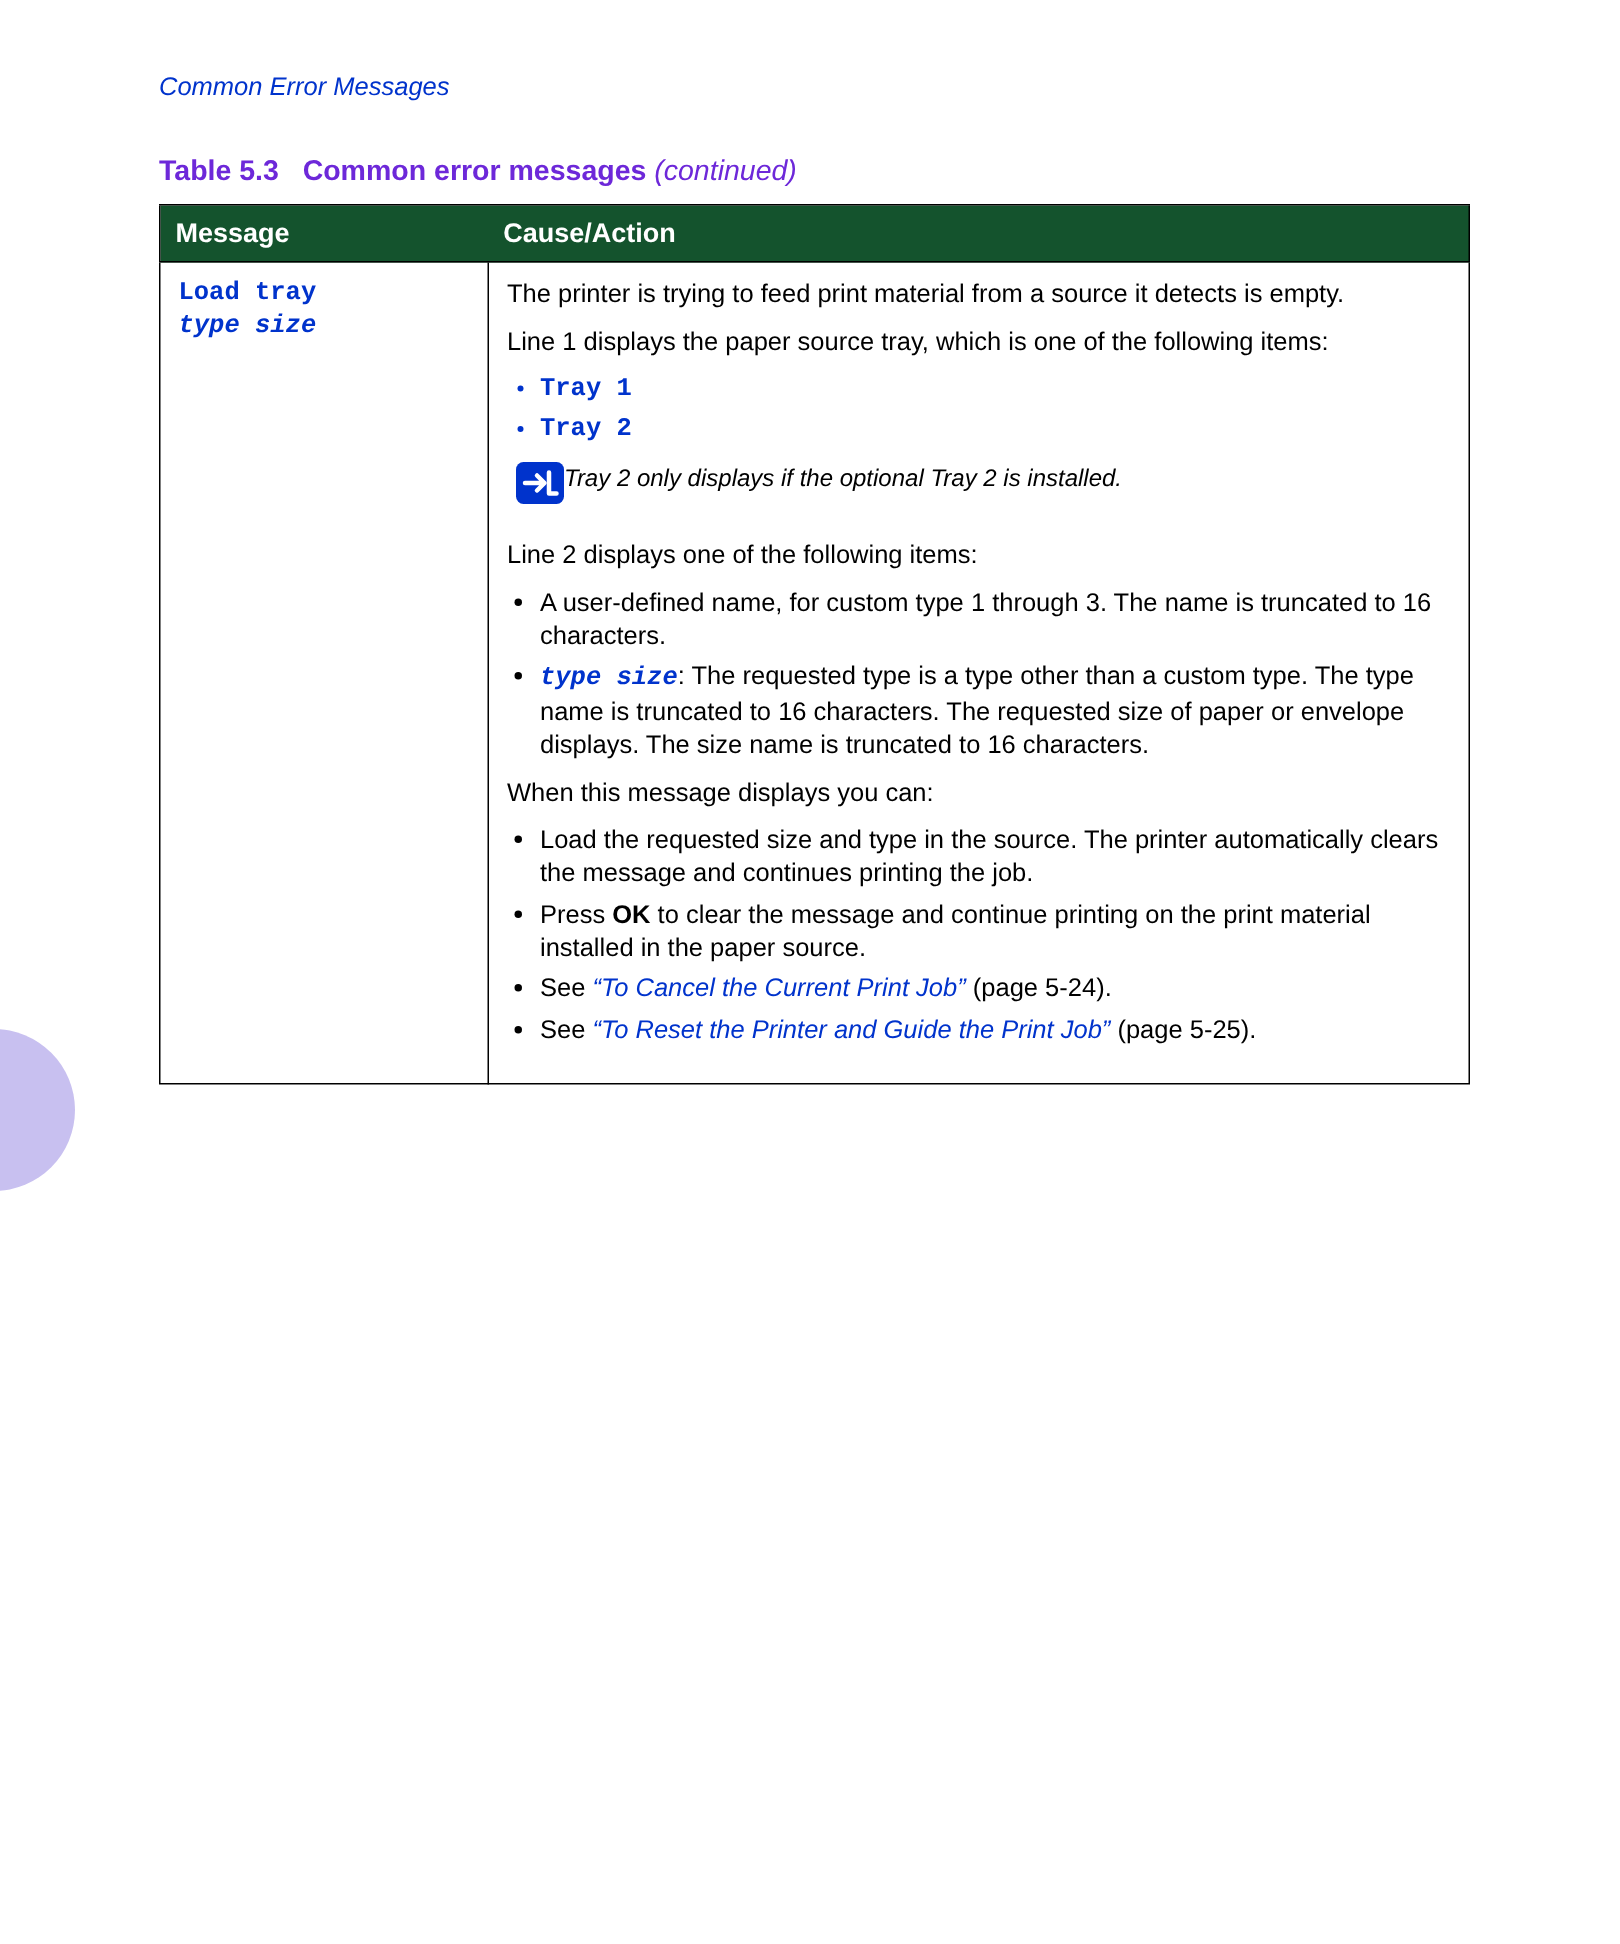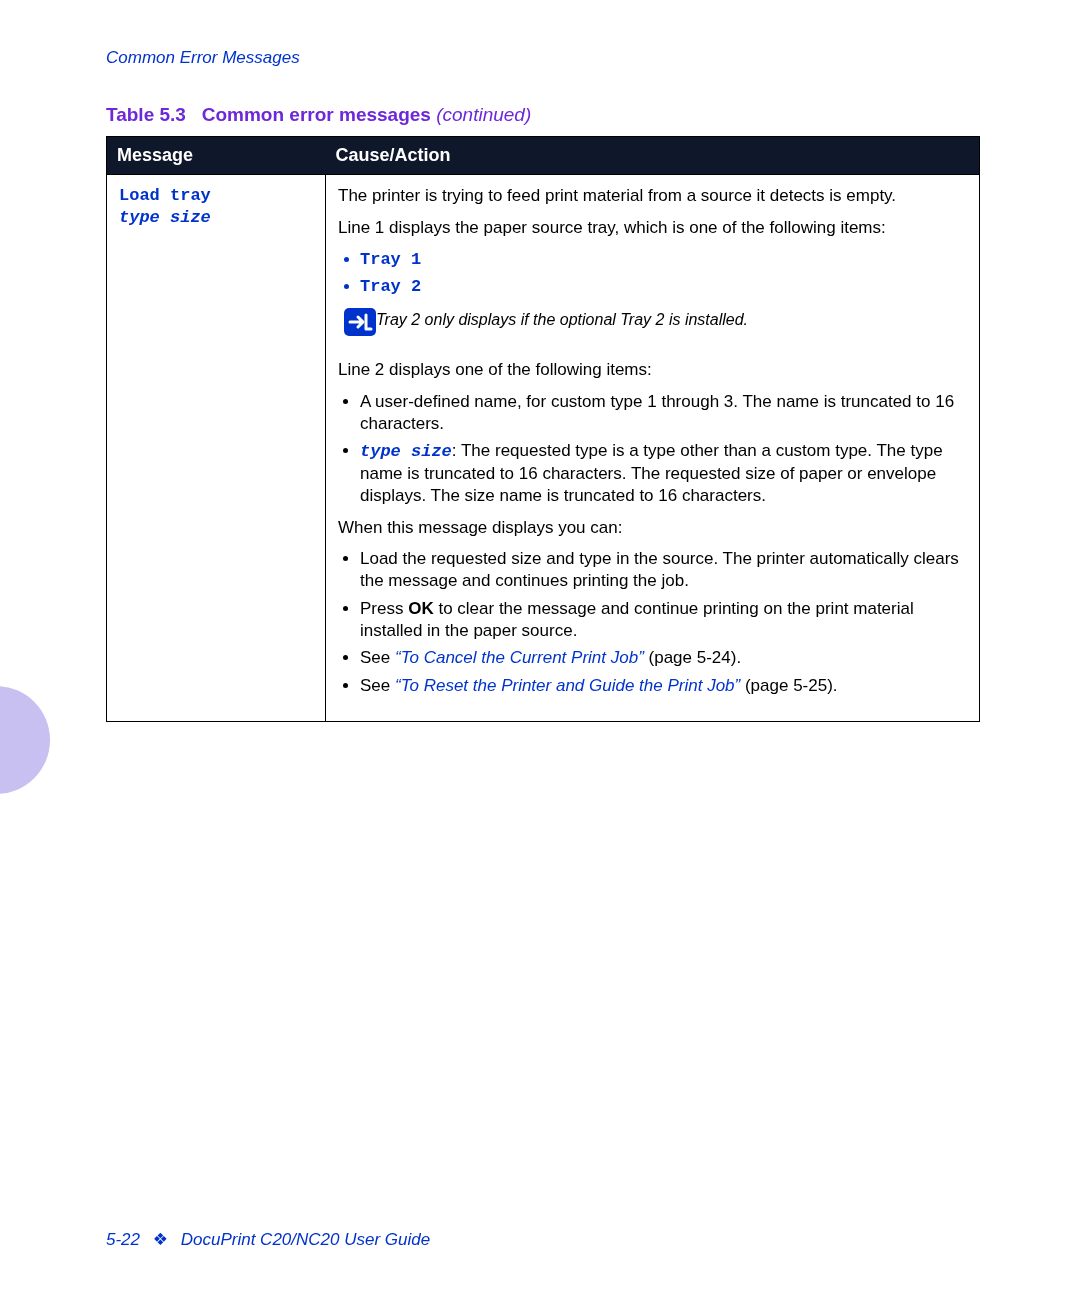--- a/index.html
+++ b/index.html
@@ -34,21 +34,21 @@
     font-weight: normal;
     font-style: italic;
   }
   table.error-table {
     border-collapse: collapse;
     width: 100%;
     border-left: 1.5px solid #000;
     border-right: 1.5px solid #000;
   }
   table.error-table th {
-    background: #0f172a;
+    background: #14532d;
     color: #fff;
     text-align: left;
     font-weight: bold;
     font-size: 18px;
     padding: 8px 10px;
     border-top: 1.5px solid #000;
     border-bottom: 1px solid #000;
   }
   table.error-table td {
     vertical-align: top;
@@ -208,19 +208,14 @@
             <li>
               <span>See </span><span class="italic-link">“To Reset the Printer and Guide the Print Job”</span><span> (page 5-25).</span>
             </li>
           </ul>
         </td>
       </tr>
     </tbody>
   </table>
 
 
-  <div class="footer">
-    <span>5-22</span>
-    <span class="diamond">❖</span>
-    <span>DocuPrint C20/NC20 User Guide</span>
-  </div>
 
 </div>
 
 </body></html>

